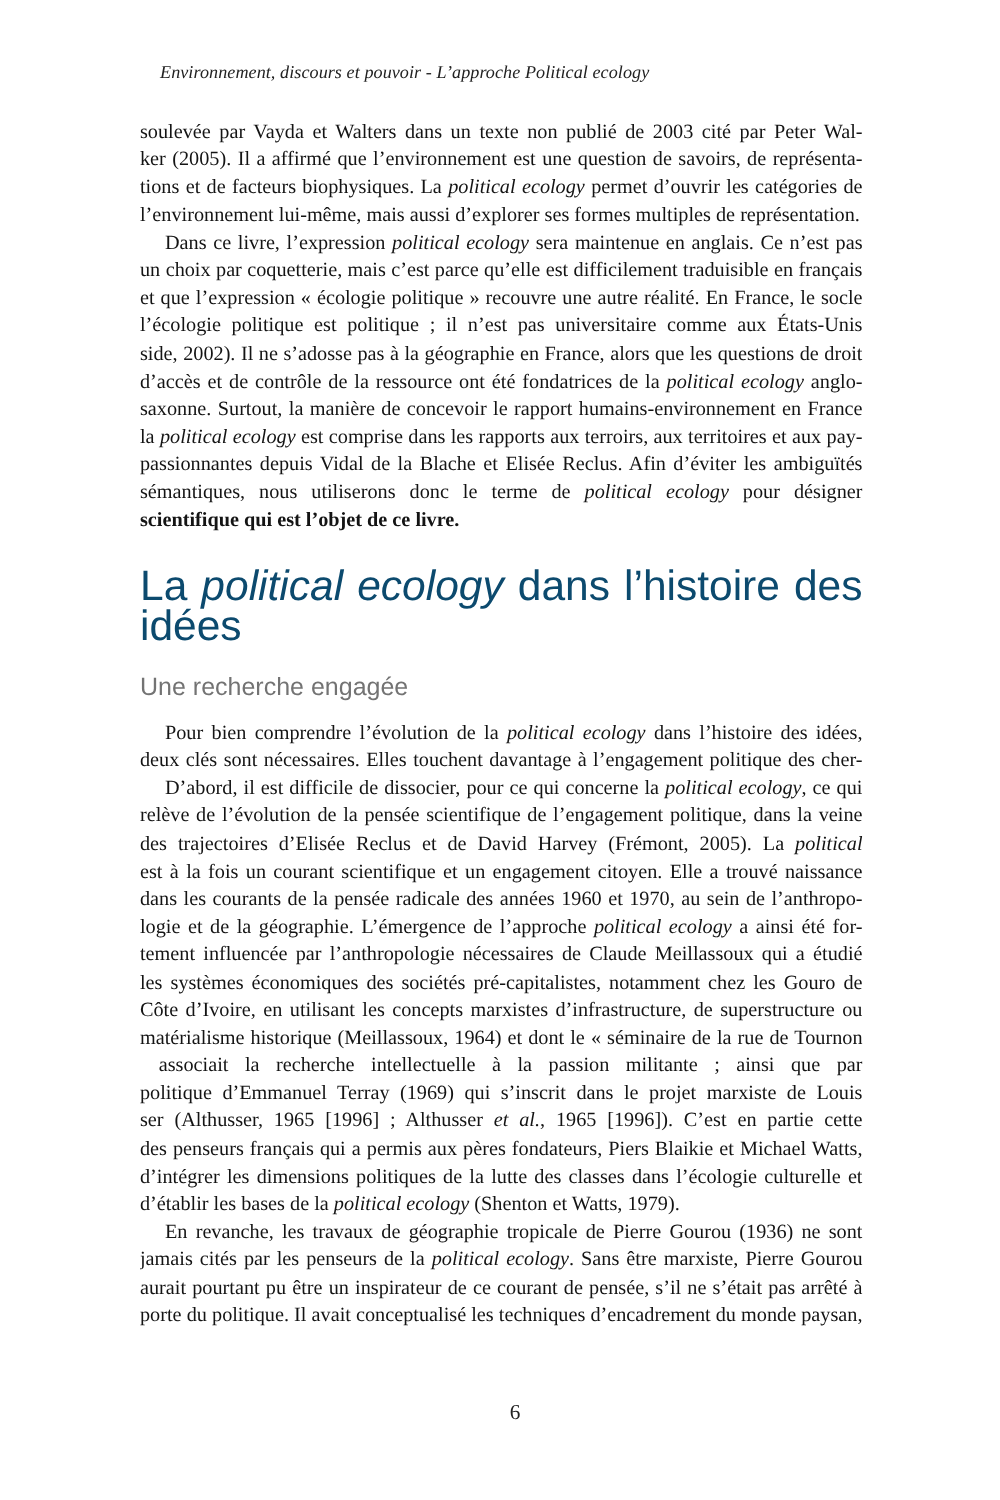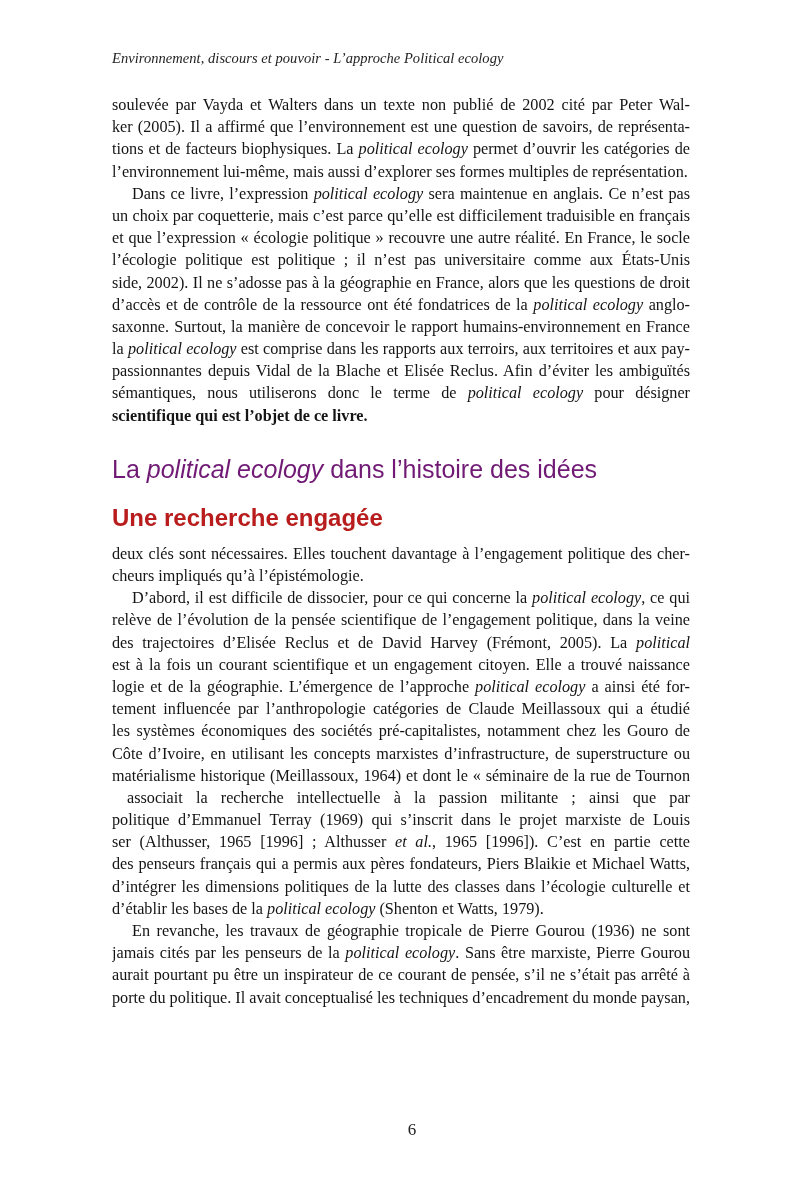--- a/index.html
+++ b/index.html
@@ -1,86 +1,87 @@
 <!DOCTYPE html>
 <html><head>
 <meta charset="utf-8">
 <style>
   html, body { margin: 0; padding: 0; background: #ffffff; }
   body { width: 800px; height: 1200px; position: relative; overflow: hidden; color: #1a1a1a; }
   .page { position: absolute; left: 0; top: 0; width: 800px; height: 1200px; background: #fff; }
   .running-head {
-    position: absolute; left: 112px; top: 50px; width: 580px;
+    position: absolute; left: 128px; top: 50px; width: 580px;
     font-family: "Liberation Serif", "DejaVu Serif", serif;
     font-style: italic; font-size: 14.5px; color: #222; letter-spacing: 0.05px;
   }
   .body-text {
     position: absolute; left: 112px; top: 94px; width: 578px;
     font-family: "Liberation Serif", "DejaVu Serif", serif;
     font-size: 16.2px; line-height: 22.2px; color: #141414;
     text-align: justify; hyphens: manual;
   }
   .body-text p { margin: 0; text-indent: 0; }
   .line { display: block; text-align: justify; text-align-last: justify; white-space: nowrap; height: 22.2px; }
   .line.last { text-align-last: left; }
   .h1 {
     font-family: "Liberation Sans", "DejaVu Sans", sans-serif;
-    font-size: 25px; font-weight: normal; color: #701a75;
+    font-size: 34px; font-weight: normal; color: #0c4a6e;
     margin: 26px 0 0 0; line-height: 32px;
   }
   .h2 {
     font-family: "Liberation Sans", "DejaVu Sans", sans-serif;
-    font-size: 24px; font-weight: bold; color: #b91c1c;
+    font-size: 20px; font-weight: normal; color: #737373;
     margin: 20px 0 12px 0; line-height: 26px;
   }
   em { font-style: italic; }
   .page-number {
     position: absolute; left: 0; top: 1120px; width: 800px; text-align: center;
     font-family: "Liberation Serif", "DejaVu Serif", serif; font-size: 17px; color: #222;
     padding-left: 24px; box-sizing: border-box;
   }
 </style>
 </head>
 <body>
 
 <div class="page">
   <div class="running-head">Environnement, discours et pouvoir - L’approche Political ecology</div>
   <div class="body-text" id="body-text">
       <p>
-        <span class="line" style="white-space: normal; overflow: hidden;"><span>soulevée par Vayda et Walters dans un texte non publié de 2002 cité par Peter Wal-</span></span>
+        <span class="line" style="white-space: normal; overflow: hidden;"><span>soulevée par Vayda et Walters dans un texte non publié de 2003 cité par Peter Wal-</span></span>
         <span class="line" style="white-space: normal; overflow: hidden;"><span>ker (2005). Il a affirmé que l’environnement est une question de savoirs, de représenta-</span></span>
         <span class="line" style="white-space: normal; overflow: hidden;"><span>tions et de facteurs biophysiques. La </span><em>political ecology</em><span> permet d’ouvrir les catégories de</span></span>
         <span class="line last" style="white-space: normal; overflow: hidden;"><span>l’environnement lui-même, mais aussi d’explorer ses formes multiples de représentation.</span></span>
       </p>
       <p>
         <span class="line" style="text-indent: 20px; white-space: normal; overflow: hidden;"><span>Dans ce livre, l’expression </span><em>political ecology</em><span> sera maintenue en anglais. Ce n’est pas</span></span>
         <span class="line" style="white-space: normal; overflow: hidden;"><span>un choix par coquetterie, mais c’est parce qu’elle est difficilement traduisible en français</span></span>
         <span class="line" style="white-space: normal; overflow: hidden;"><span>et que l’expression « écologie politique » recouvre une autre réalité. En France, le socle de</span></span>
         <span class="line" style="white-space: normal; overflow: hidden;"><span>l’écologie politique est politique ; il n’est pas universitaire comme aux États-Unis (White-</span></span>
         <span class="line" style="white-space: normal; overflow: hidden;"><span>side, 2002). Il ne s’adosse pas à la géographie en France, alors que les questions de droit</span></span>
         <span class="line" style="white-space: normal; overflow: hidden;"><span>d’accès et de contrôle de la ressource ont été fondatrices de la </span><em>political ecology</em><span> anglo-</span></span>
         <span class="line" style="white-space: normal; overflow: hidden;"><span>saxonne. Surtout, la manière de concevoir le rapport humains-environnement en France</span></span>
         <span class="line" style="white-space: normal; overflow: hidden;"><span>la </span><em>political ecology</em><span> est comprise dans les rapports aux terroirs, aux territoires et aux pay-</span></span>
         <span class="line" style="white-space: normal; overflow: hidden;"><span>passionnantes depuis Vidal de la Blache et Elisée Reclus. Afin d’éviter les ambiguïtés</span></span>
         <span class="line" style="white-space: normal; overflow: hidden;"><span>sémantiques, nous utiliserons donc le terme de </span><em>political ecology</em><span> pour désigner l’approche</span></span>
         <span class="line last" style="white-space: normal; overflow: hidden; font-weight: bold;"><span>scientifique qui est l’objet de ce livre.</span></span>
       </p>
       <h2 class="h1"><span>La </span><em>political ecology</em><span> dans l’histoire des idées</span></h2>
       <h3 class="h2"><span>Une recherche engagée</span></h3>
       <p>
+        <span class="line" style="text-indent: 20px; white-space: normal; overflow: hidden;"><span>Pour bien comprendre l’évolution de la </span><em>political ecology</em><span> dans l’histoire des idées,</span></span>
         <span class="line" style="white-space: normal; overflow: hidden;"><span>deux clés sont nécessaires. Elles touchent davantage à l’engagement politique des cher-</span></span>
-        <span class="line last" style="white-space: normal; overflow: hidden;"><span>cheurs impliqués qu’à l’épistémologie.</span></span>
       </p>
       <p>
         <span class="line" style="text-indent: 20px; white-space: normal; overflow: hidden;"><span>D’abord, il est difficile de dissocier, pour ce qui concerne la </span><em>political ecology</em><span>, ce qui</span></span>
         <span class="line" style="white-space: normal; overflow: hidden;"><span>relève de l’évolution de la pensée scientifique de l’engagement politique, dans la veine</span></span>
         <span class="line" style="white-space: normal; overflow: hidden;"><span>des trajectoires d’Elisée Reclus et de David Harvey (Frémont, 2005). La </span><em>political ecology</em></span>
         <span class="line" style="white-space: normal; overflow: hidden;"><span>est à la fois un courant scientifique et un engagement citoyen. Elle a trouvé naissance</span></span>
+        <span class="line" style="white-space: normal; overflow: hidden;"><span>dans les courants de la pensée radicale des années 1960 et 1970, au sein de l’anthropo-</span></span>
         <span class="line" style="white-space: normal; overflow: hidden;"><span>logie et de la géographie. L’émergence de l’approche </span><em>political ecology</em><span> a ainsi été for-</span></span>
-        <span class="line" style="white-space: normal; overflow: hidden;"><span>tement influencée par l’anthropologie catégories de Claude Meillassoux qui a étudié</span></span>
+        <span class="line" style="white-space: normal; overflow: hidden;"><span>tement influencée par l’anthropologie nécessaires de Claude Meillassoux qui a étudié</span></span>
         <span class="line" style="white-space: normal; overflow: hidden; font-family: Liberation Serif, serif;"><span>les systèmes économiques des sociétés pré-capitalistes, notamment chez les Gouro de</span></span>
         <span class="line" style="white-space: normal; overflow: hidden;"><span>Côte d’Ivoire, en utilisant les concepts marxistes d’infrastructure, de superstructure ou de</span></span>
         <span class="line" style="white-space: normal; overflow: hidden;"><span>matérialisme historique (Meillassoux, 1964) et dont le « séminaire de la rue de Tournon »</span></span>
         <span class="line" style="white-space: normal; overflow: hidden; margin-left: 15px;"><span>associait la recherche intellectuelle à la passion militante ; ainsi que par l’anthropologie</span></span>
         <span class="line" style="white-space: normal; overflow: hidden;"><span>politique d’Emmanuel Terray (1969) qui s’inscrit dans le projet marxiste de Louis Althus-</span></span>
         <span class="line" style="white-space: normal; overflow: hidden;"><span>ser (Althusser, 1965 [1996] ; Althusser </span><em>et al.</em><span>, 1965 [1996]). C’est en partie cette influence</span></span>
         <span class="line" style="white-space: normal; overflow: hidden;"><span>des penseurs français qui a permis aux pères fondateurs, Piers Blaikie et Michael Watts,</span></span>
         <span class="line" style="white-space: normal; overflow: hidden;"><span>d’intégrer les dimensions politiques de la lutte des classes dans l’écologie culturelle et</span></span>
         <span class="line last" style="white-space: normal; overflow: hidden;"><span>d’établir les bases de la </span><em>political ecology</em><span> (Shenton et Watts, 1979).</span></span>
       </p>

